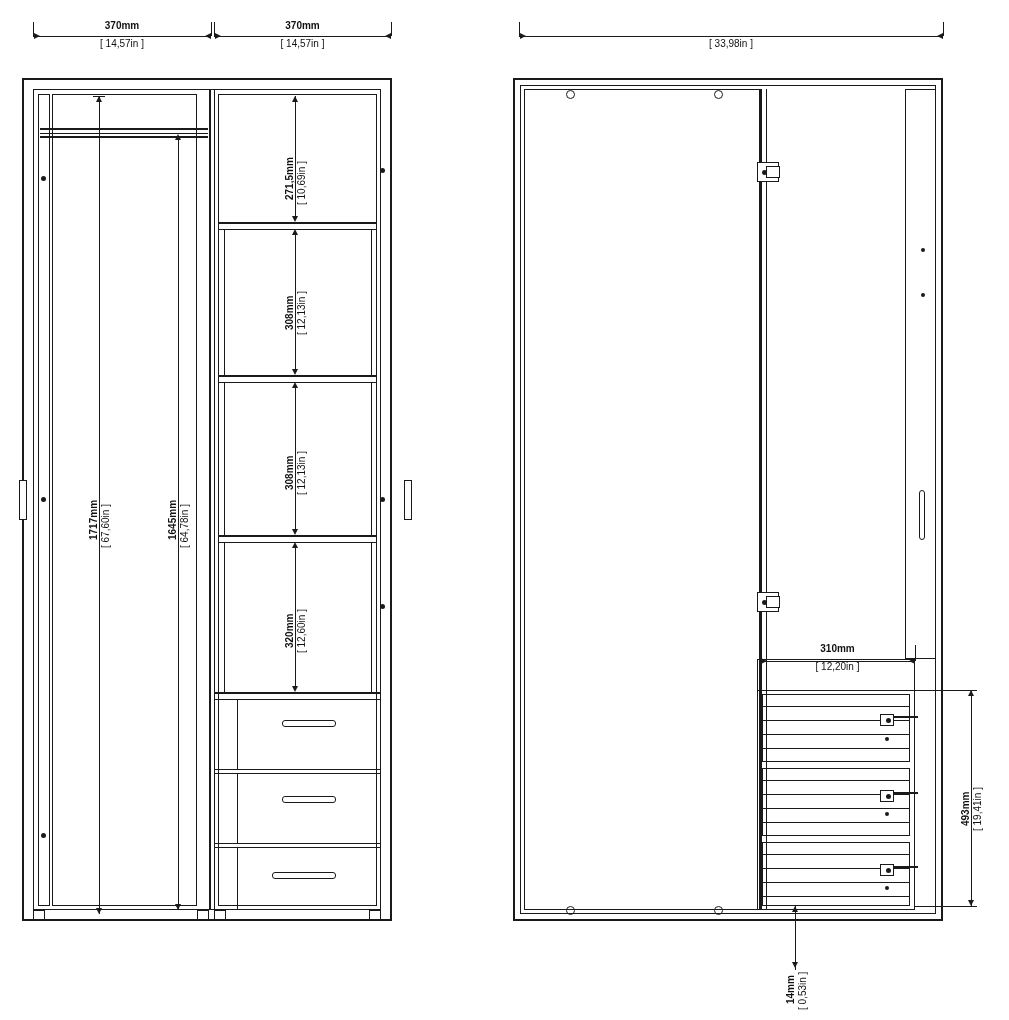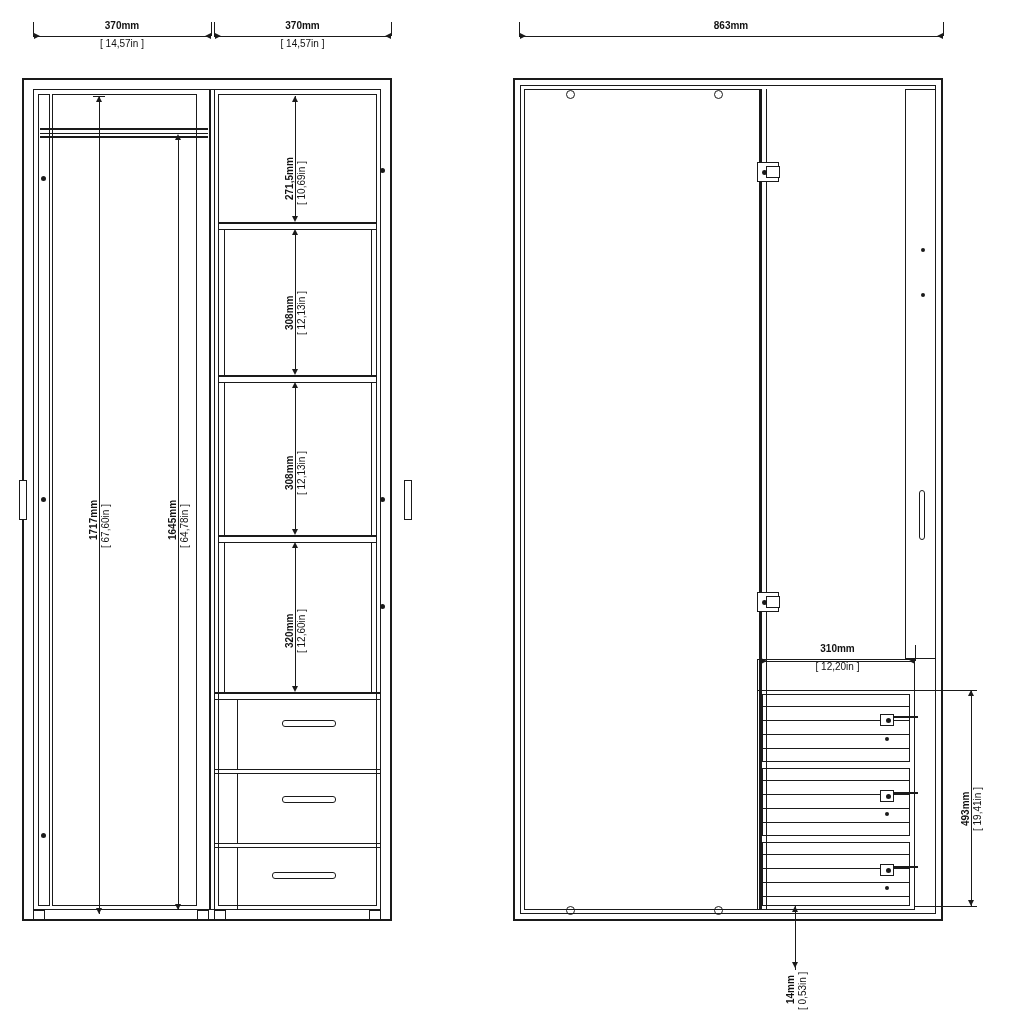--- a/index.html
+++ b/index.html
@@ -146,21 +146,21 @@
 
   <div class="box" style="left:214px;top:847px;width:167px;height:63px;"></div>
   <div class="box" style="left:237px;top:847px;width:144px;height:63px;"></div>
   <div class="handle" style="left:272px;top:872px;width:64px;height:7px;border-radius:3px;"></div>
 
   <div class="ln v" style="left:519px;top:22px;height:14px;"></div>
   <div class="ln v" style="left:943px;top:22px;height:14px;"></div>
   <div class="ln h" style="left:519px;top:36px;width:424px;"></div>
   <div class="arrow ar-rt" style="left:520px;top:33px;"></div>
   <div class="arrow ar-lf" style="left:937px;top:33px;"></div>
-  <div class="lbl b c" style="left:519px;top:20px;width:424px;">863mm</div>
+  <div class="lbl c" style="left:519px;top:38px;width:424px;">[ 33,98in ]</div>
 
   <div class="box2" style="left:513px;top:78px;width:430px;height:843px;"></div>
   <div class="box" style="left:520px;top:85px;width:416px;height:829px;"></div>
 
   <div class="box" style="left:524px;top:89px;width:236px;height:821px;"></div>
 
   <div class="ln v2" style="left:760px;top:89px;height:821px;"></div>
   <div class="ln v" style="left:766px;top:89px;height:821px;"></div>
 
   <div class="box" style="left:905px;top:89px;width:31px;height:570px;"></div>

